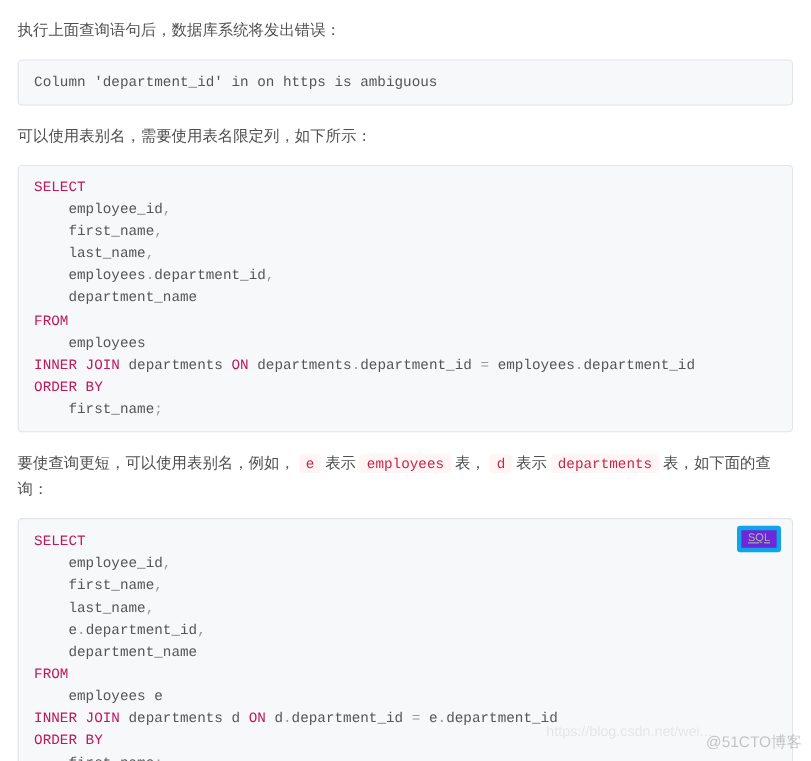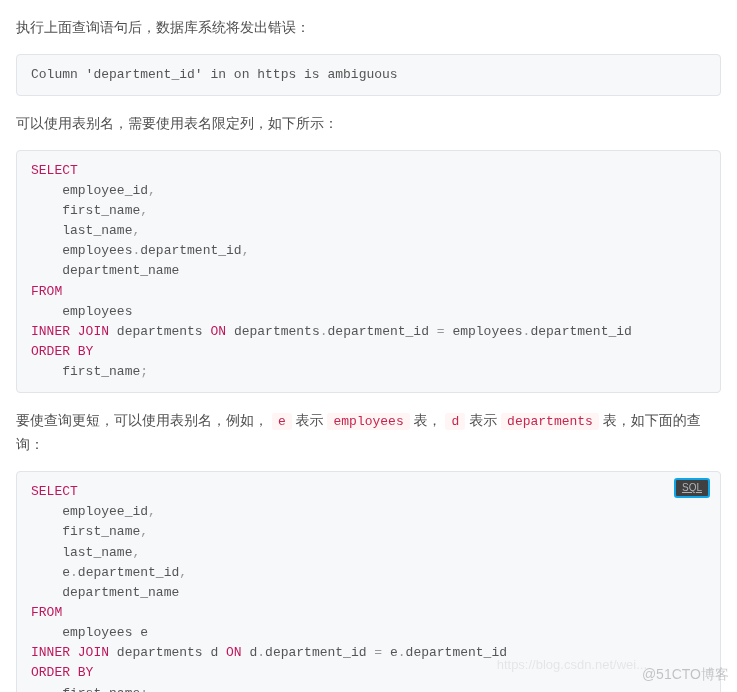--- a/index.html
+++ b/index.html
@@ -28,22 +28,22 @@
     color: #555;
     position: relative;
     white-space: pre-wrap;
   }
   .code-block .lang-badge {
     position: absolute;
     top: 6px;
     right: 10px;
     font-size: 10px;
     color: #b1b4b8;
-    background: #404040;
-    border:2px solid #0ea5e9;
+    background: #6d28d9;
+    border:4px solid #0ea5e9;
     border-radius: 3px;
     padding: 0px 6px;
     font-family: -apple-system, sans-serif;
     text-decoration: underline;
   }
   .kw { color: #be185d; }
   .punct { color: #999; }
   .inline-code {
     background: #fff5f5;
     color: #c7254e;

